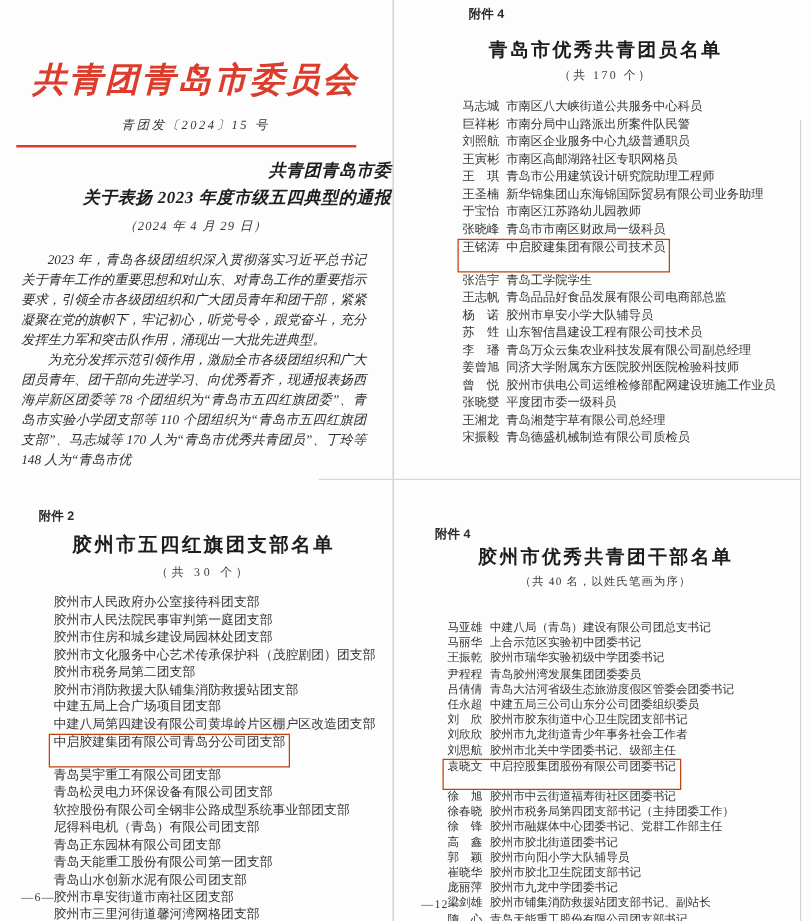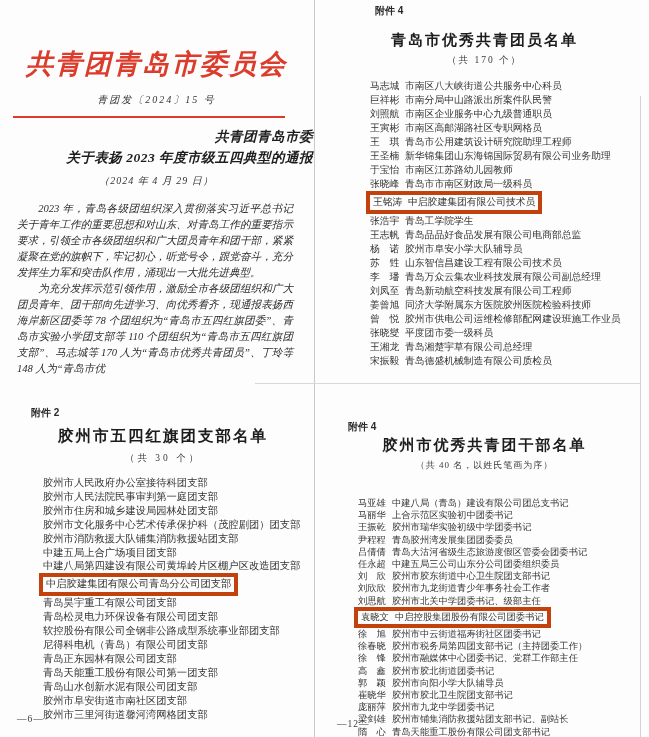--- a/index.html
+++ b/index.html
@@ -35,21 +35,21 @@
   .body-text p { margin:0; text-indent:2em; }
 
   
   .attach-label { font-weight:bold; font-size:10px; color:#2a2a2a;
                   font-family:"Liberation Sans","DejaVu Sans",sans-serif; }
   .roster-title { text-align:center; font-weight:bold; color:#1c1c1c; white-space:nowrap; }
   .roster-subtitle { text-align:center; color:#3a3a3a; }
   .roster-list { color:#343434; }
   .roster-row { white-space:nowrap; }
   .row-inner { display:inline-block; }
-  .row-inner.boxed { border:4px solid #c2410c; padding:0 3px 1px 3px; margin-left:-4px; }
+  .row-inner.boxed { border:1px solid #c2410c; padding:0 3px 11px 3px; margin-left:-4px; }
   .member-name { display:inline-block; }
   .page-number { position:absolute; font-size:9.5px; color:#3a3a3a; letter-spacing:1px; }
 
   
   .page-tr .attach-label { margin:4px 0 0 55px; }
   .page-tr .roster-title { margin-top:13px; font-size:15px; letter-spacing:2px; }
   .page-tr .roster-subtitle { margin-top:4px; font-size:9.5px; letter-spacing:2px; }
   .page-tr .roster-list { margin-top:12px; padding-left:50px; font-size:9.8px; line-height:14px; }
   .page-tr .member-name { width:35px; }
 
@@ -147,23 +147,20 @@
         </div>
 
         <div class="roster-row">
           <span class="row-inner"><span class="member-name">苏　甡</span><span class="member-position">山东智信昌建设工程有限公司技术员</span></span>
         </div>
 
         <div class="roster-row">
           <span class="row-inner"><span class="member-name">李　璠</span><span class="member-position">青岛万众云集农业科技发展有限公司副总经理</span></span>
         </div>
 
-        <div class="roster-row">
-          <span class="row-inner"><span class="member-name">刘凤至</span><span class="member-position">青岛新动航空科技发展有限公司工程师</span></span>
-        </div>
 
         <div class="roster-row">
           <span class="row-inner"><span class="member-name">姜曾旭</span><span class="member-position">同济大学附属东方医院胶州医院检验科技师</span></span>
         </div>
 
         <div class="roster-row">
           <span class="row-inner"><span class="member-name">曾　悦</span><span class="member-position">胶州市供电公司运维检修部配网建设班施工作业员</span></span>
         </div>
 
         <div class="roster-row">
@@ -195,20 +192,23 @@
         </div>
 
         <div class="roster-row">
           <span class="row-inner">胶州市住房和城乡建设局园林处团支部</span>
         </div>
 
         <div class="roster-row">
           <span class="row-inner">胶州市文化服务中心艺术传承保护科（茂腔剧团）团支部</span>
         </div>
 
+        <div class="roster-row">
+          <span class="row-inner">胶州市税务局第二团支部</span>
+        </div>
 
         <div class="roster-row">
           <span class="row-inner">胶州市消防救援大队铺集消防救援站团支部</span>
         </div>
 
         <div class="roster-row">
           <span class="row-inner">中建五局上合广场项目团支部</span>
         </div>
 
         <div class="roster-row">

